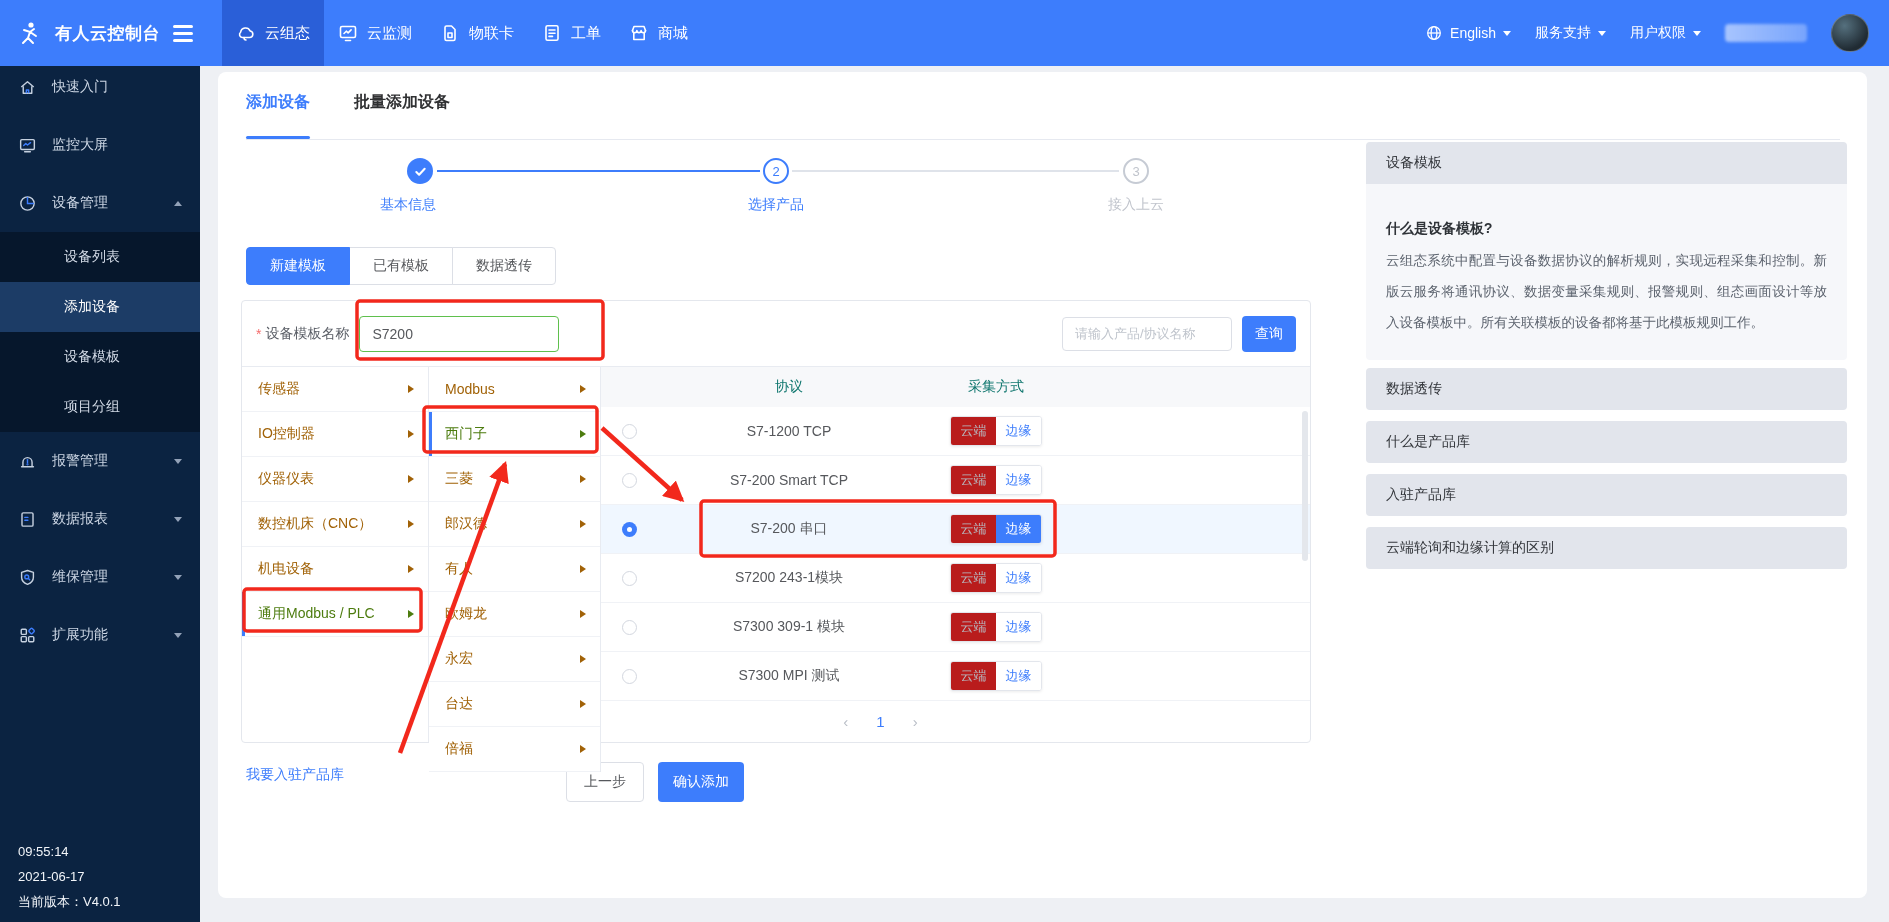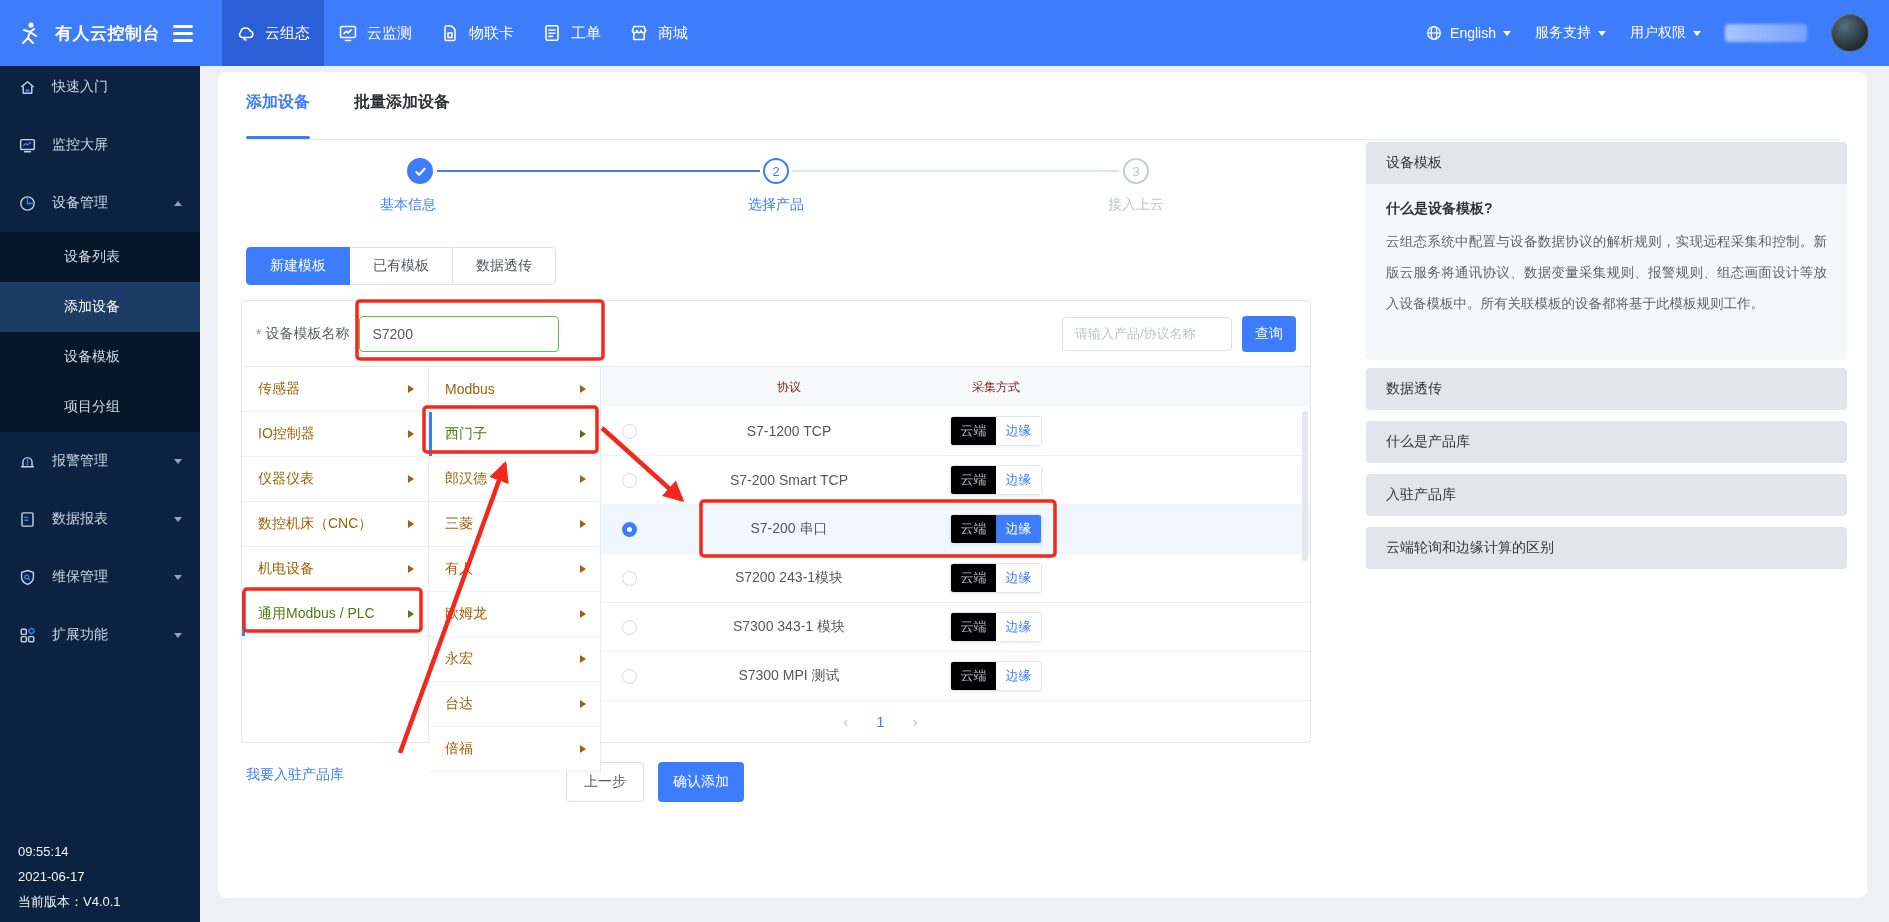--- a/index.html
+++ b/index.html
@@ -70,47 +70,47 @@
 
   .cols { position:relative; height:375px; }
   .cat-col { width:187px; height:100%; border-right:1px solid #e8ebf1; }
   .cat-row, .brand-row { height:45px; display:flex; align-items:center; justify-content:space-between; padding:0 14px 0 16px; font-size:14px; color:#a16207; border-bottom:1px solid #f0f2f6; cursor:pointer; }
   .cat-row.active, .brand-row.active { color:#4d7c0f; box-shadow:inset 3px 0 0 #3d7dfc; }
   .tri-right { width:0; height:0; border-left:6px solid currentColor; border-top:4px solid transparent; border-bottom:4px solid transparent; }
   .brand-col { position:absolute; left:187px; top:0; width:172px; height:405px; background:#fff; border-right:1px solid #e8ebf1; border-bottom:1px solid #e4e7ed; z-index:5; }
 
   .proto { position:absolute; left:359px; top:0; right:0; height:100%; }
   .pgrid { display:grid; grid-template-columns:56px 264px 150px 1fr; align-items:center; }
-  .proto-head { height:40px; background:#f7f8fa; font-size:12px; color:#7f1d1d; }
+  .proto-head { height:40px; background:#f7f8fa; font-size:14px; color:#0f766e; }
   .proto-head span { text-align:center; }
   .prow { height:49px; border-bottom:1px solid #f0f2f6; font-size:14px; color:#56585c; cursor:pointer; }
   .prow.selected { background:#f0f7ff; }
   .radio { width:15px; height:15px; border-radius:50%; border:1px solid #d3d7df; background:#fff; justify-self:center; position:relative; }
   .radio.checked { border:none; background:#3d7dfc; }
   .radio.checked::after { content:""; position:absolute; left:5px; top:5px; width:5px; height:5px; border-radius:50%; background:#fff; }
   .pname { text-align:center; }
   .seg { justify-self:center; display:flex; border:1px solid #e3e6ec; border-radius:3px; overflow:hidden; box-shadow:0 1px 3px rgba(0,0,0,.08); }
   .seg span { width:45px; height:28px; display:flex; align-items:center; justify-content:center; font-size:13px; cursor:pointer; }
-  .seg-cloud { background:#000000; color:#b7bac1; }
+  .seg-cloud { background:#b91c1c; color:#b7bac1; }
   .seg-edge  { background:#fff; color:#3d7dfc; }
   .seg.sel .seg-edge { background:#3d7dfc; color:#fff; }
   .pagination { position:absolute; left:0; right:150px; top:334px; height:40px; display:flex; align-items:center; justify-content:center; gap:28px; font-size:15px; color:#b9bec7; }
   .page-num { color:#3d7dfc; }
   .scroll-thumb { position:absolute; right:2px; top:44px; width:6px; height:150px; background:#e4e7ec; border-radius:3px; }
 
   .join-link { position:absolute; left:246px; top:766px; color:#3d7dfc; font-size:14px; text-decoration:none; cursor:pointer; }
   .bottom-btns { position:absolute; left:566px; top:762px; display:flex; gap:14px; }
   .btn-prev { width:78px; height:40px; border:1px solid #dcdfe6; background:#fff; border-radius:4px; color:#56585c; font-size:14px; cursor:pointer; }
   .btn-confirm { width:86px; height:40px; background:#3d7dfc; color:#fff; border:none; border-radius:4px; font-size:14px; cursor:pointer; }
 
   
   .hp { position:absolute; left:1366px; width:481px; }
   .hp-head { height:42px; background:#e2e5ec; display:flex; align-items:center; padding:0 20px; font-size:14px; color:#33363b; cursor:pointer; }
   .hp1-head { top:142px; border-radius:4px 4px 0 0; }
-  .hp1-body { top:184px; height:176px; background:#f6f7fa; border-radius:0 0 4px 4px; padding:16px 20px; }
+  .hp1-body { top:184px; height:176px; background:#f6f7fa; border-radius:0 0 4px 4px; padding:36px 20px;font-family:Liberation Mono, monospace; }
   .hp-q { font-weight:bold; font-size:14px; color:#2f3338; margin-bottom:8px; }
   .hp-p { font-size:13.5px; color:#5c636e; line-height:31px; text-align:justify; }
   .hp-collapsed { border-radius:4px; }
 
   
   .annotations { position:absolute; inset:0; z-index:60; pointer-events:none; }
 </style>
 </head>
 <body>
 
@@ -371,25 +371,25 @@
     <div class="brand-col">
       <div class="brand-row">
         <span>Modbus</span>
           <span class="tri-right"></span>
       </div>
       <div class="brand-row active">
         <span>西门子</span>
           <span class="tri-right"></span>
       </div>
       <div class="brand-row">
+        <span>三菱</span>
+          <span class="tri-right"></span>
+      </div>
+      <div class="brand-row">
         <span>郎汉德</span>
-          <span class="tri-right"></span>
-      </div>
-      <div class="brand-row">
-        <span>三菱</span>
           <span class="tri-right"></span>
       </div>
       <div class="brand-row">
         <span>有人</span>
           <span class="tri-right"></span>
       </div>
       <div class="brand-row">
         <span>欧姆龙</span>
           <span class="tri-right"></span>
       </div>
@@ -444,21 +444,21 @@
         <span class="radio"></span>
         <span class="pname">S7200 243-1模块</span>
         <span class="seg">
           <span class="seg-cloud">云端</span>
           <span class="seg-edge">边缘</span>
         </span>
           <span></span>
       </div>
       <div class="prow pgrid">
         <span class="radio"></span>
-        <span class="pname">S7300 343-1 模块</span>
+        <span class="pname">S7300 309-1 模块</span>
         <span class="seg">
           <span class="seg-cloud">云端</span>
           <span class="seg-edge">边缘</span>
         </span>
           <span></span>
       </div>
       <div class="prow pgrid">
         <span class="radio"></span>
         <span class="pname">S7300 MPI 测试</span>
         <span class="seg">

